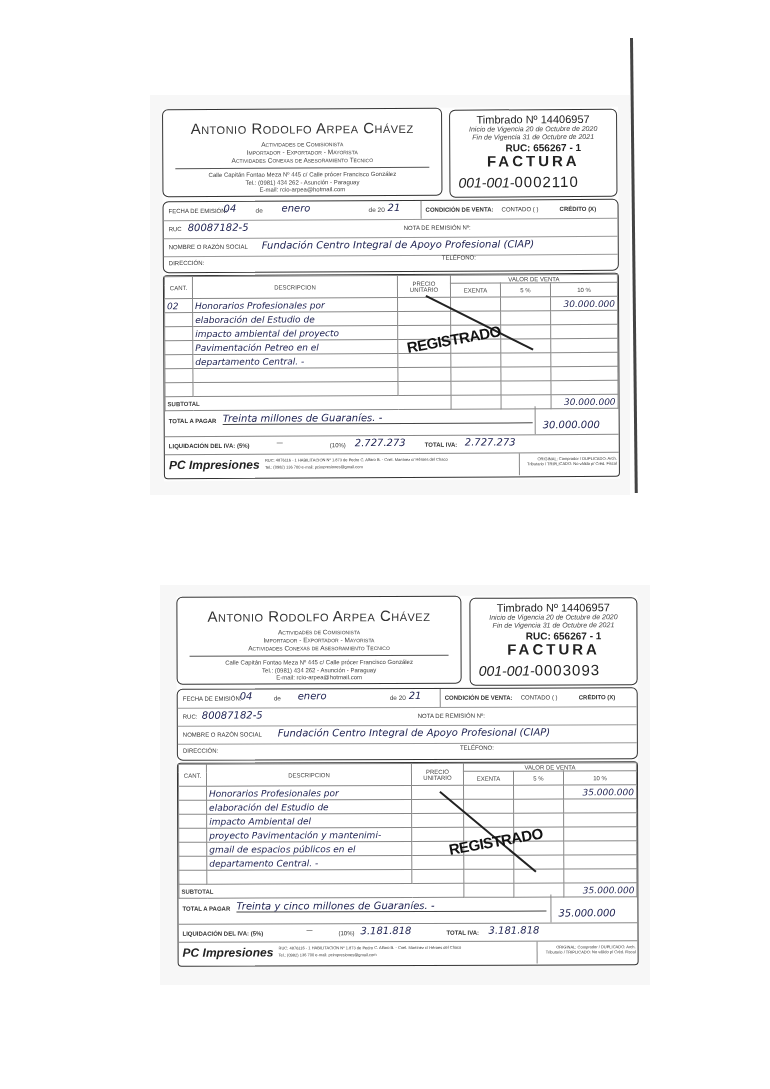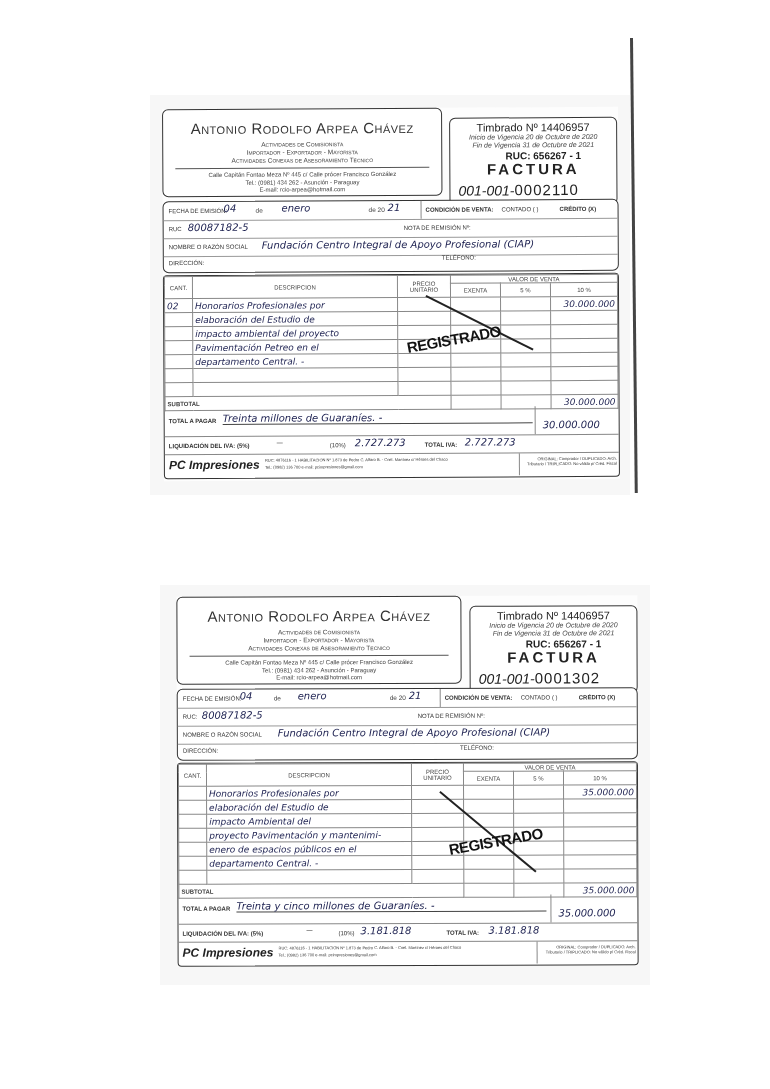--- a/index.html
+++ b/index.html
@@ -10,21 +10,21 @@
            transform:rotate(-0.6deg); transform-origin:top left; }
   .invoice { position:absolute; background:#fdfdfd; }
   .inv1 { left:163px; top:108px; width:456px; height:372px; transform:rotate(-0.3deg); }
   .inv2 { left:177px; top:596px; width:461px; height:370px; transform:rotate(-0.2deg); }
   .box { position:absolute; border:1.5px solid #333; border-radius:6px; box-sizing:border-box; background:#fff; }
   .issuer { left:0; top:0; width:280px; height:88px; text-align:center; }
   .issuer .name { font-size:15px; letter-spacing:0.5px; margin-top:10px; font-variant:small-caps; color:#333; }
   .issuer .sub { font-size:6.5px; line-height:8px; font-variant:small-caps; color:#444; }
   .issuer .rule { height:1px; background:#555; margin:3px 12px; }
   .issuer .addr { font-size:6px; line-height:7.5px; color:#444; }
-  .stamp { left:287px; top:10px; width:168px; height:88px; text-align:center; }
+  .stamp { left:287px; top:2px; width:168px; height:88px; text-align:center; }
   .stamp .timbrado { font-size:11px; margin-top:3px; }
   .stamp .vig { font-size:7px; font-style:italic; line-height:8px; color:#444; }
   .stamp .ruc { font-size:10px; font-weight:bold; margin-top:1px;padding-left:20px; }
   .stamp .factura { font-size:15px; font-weight:bold; letter-spacing:3px; line-height:16px; }
   .stamp .numero { font-size:14px; margin-top:4px; text-align:left; padding-left:8px; }
   .stamp .numero .pre { font-style:italic; }
   .stamp .numero .seq { font-size:15px; letter-spacing:1px; }
   .client { left:0; top:92px; width:456px; height:72px; }
   .row { position:absolute; left:0; right:0; border-bottom:1px solid #999; font-size:6.5px; color:#444; }
   .lbl { text-transform:uppercase; font-size:6px; color:#333; }
@@ -220,21 +220,21 @@
     <div class="addr">Tel.: (0981) 434 262 - Asunción - Paraguay</div>
     <div class="addr">E-mail: rcio-arpea@hotmail.com</div>
   </div>
   <div class="box stamp" style="left:293px">
     <div class="timbrado">Timbrado Nº 14406957</div>
     <div class="vig">Inicio de Vigencia 20 de Octubre de 2020</div>
     <div class="vig">Fin de Vigencia 31 de Octubre de 2021</div>
     <div class="ruc">RUC: 656267 - 1</div>
     <div class="factura">FACTURA</div>
     <div class="numero">
-      <span class="pre">001-001-</span><span class="seq">0001302</span>
+      <span class="pre">001-001-</span><span class="seq">0003093</span>
     </div>
   </div>
 
   <div class="box client" style="width:461px">
     <div class="row" style="top:0;height:18px;">
       <span class="lbl" style="position:absolute;left:5px;top:6px">Fecha de Emisión:</span>
       <span class="hand" style="position:absolute;left:62px;top:1px">04</span>
       <span style="position:absolute;left:96px;top:5px">de</span>
       <span class="hand" style="position:absolute;left:120px;top:1px">enero</span>
       <span style="position:absolute;left:212px;top:5px">de 20</span>
@@ -308,21 +308,21 @@
       <tr>
             <td></td>
             <td class="hand">proyecto Pavimentación y mantenimi-</td>
             <td></td>
             <td></td>
             <td></td>
             <td></td>
           </tr>
       <tr>
             <td></td>
-            <td class="hand">enero de espacios públicos en el</td>
+            <td class="hand">gmail de espacios públicos en el</td>
             <td></td>
             <td></td>
             <td></td>
             <td></td>
           </tr>
       <tr>
             <td></td>
             <td class="hand">departamento Central. -</td>
             <td></td>
             <td></td>

